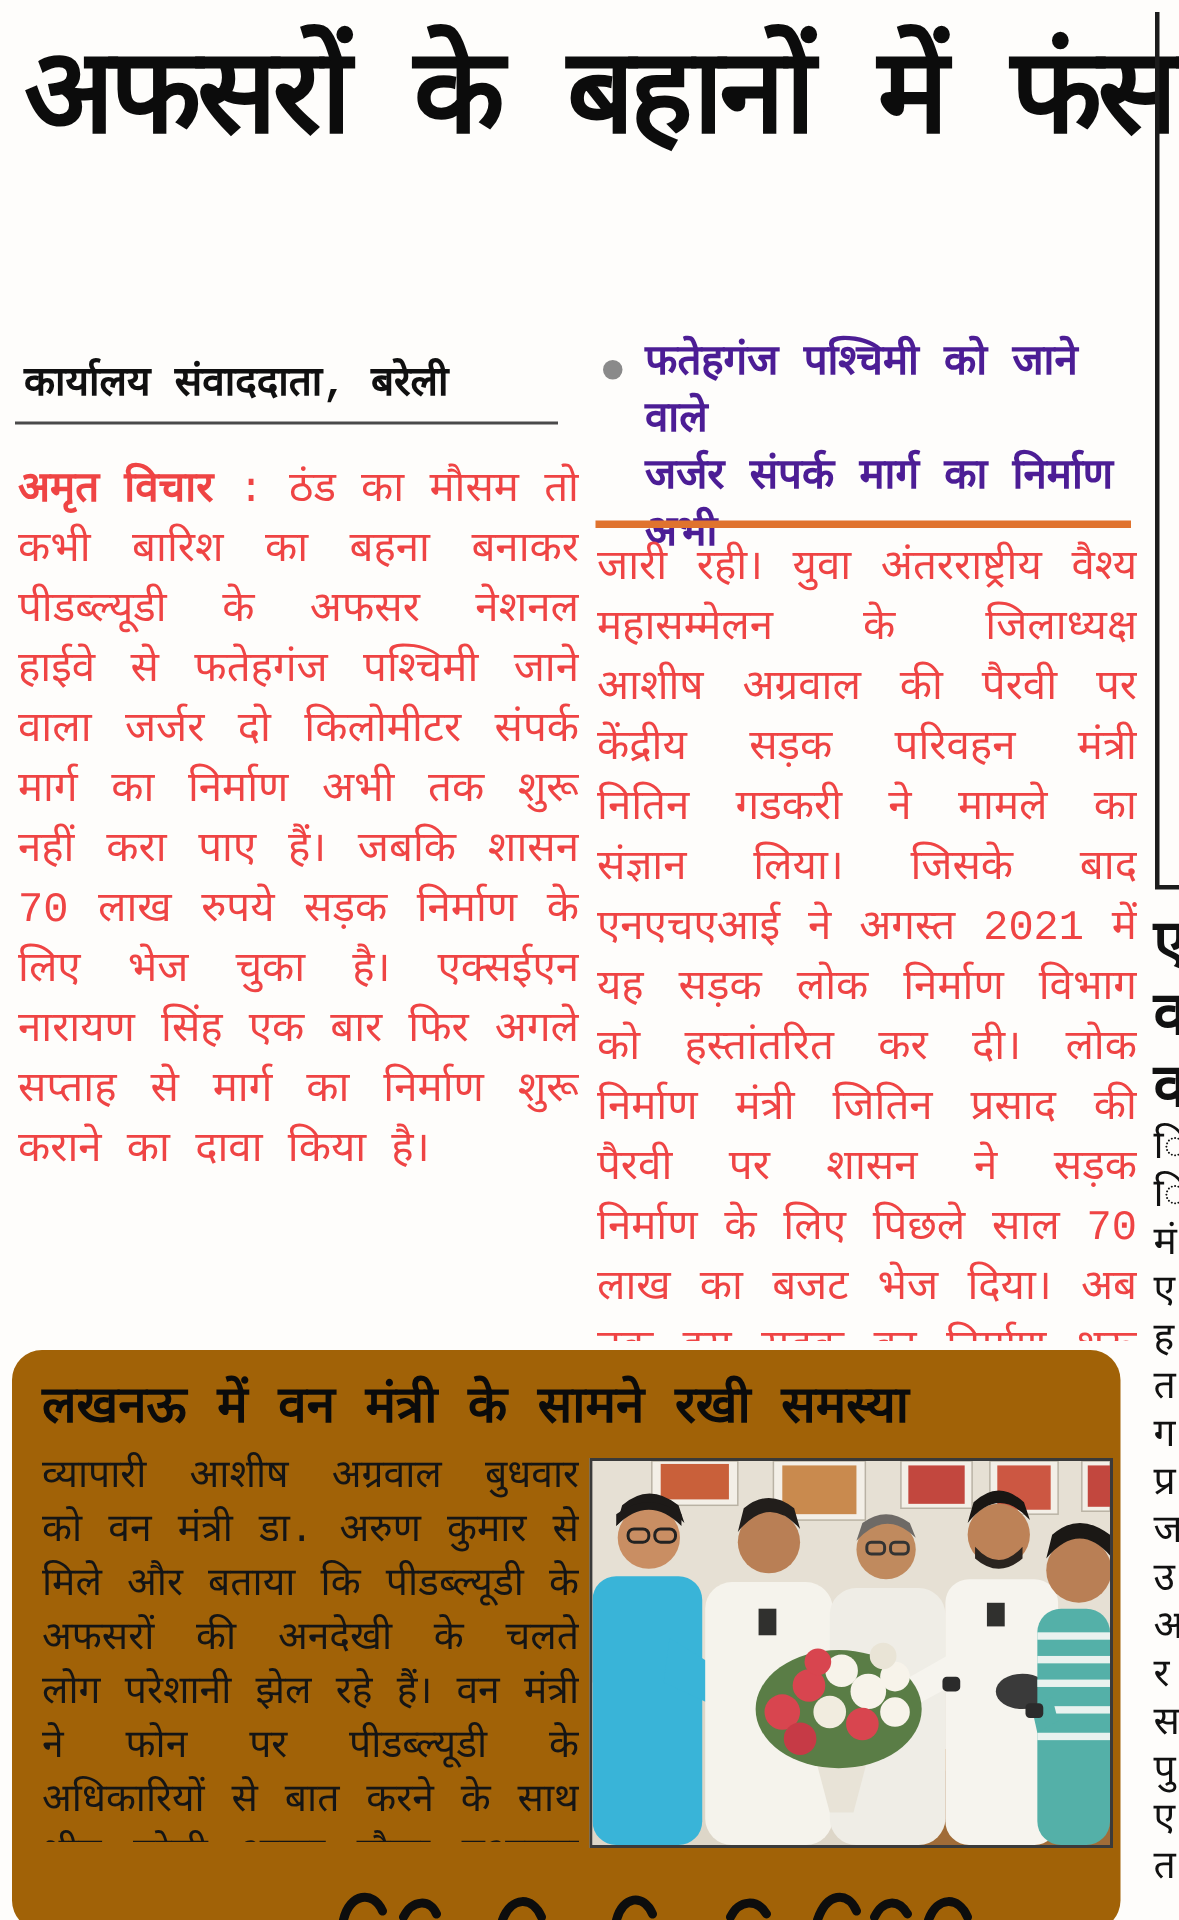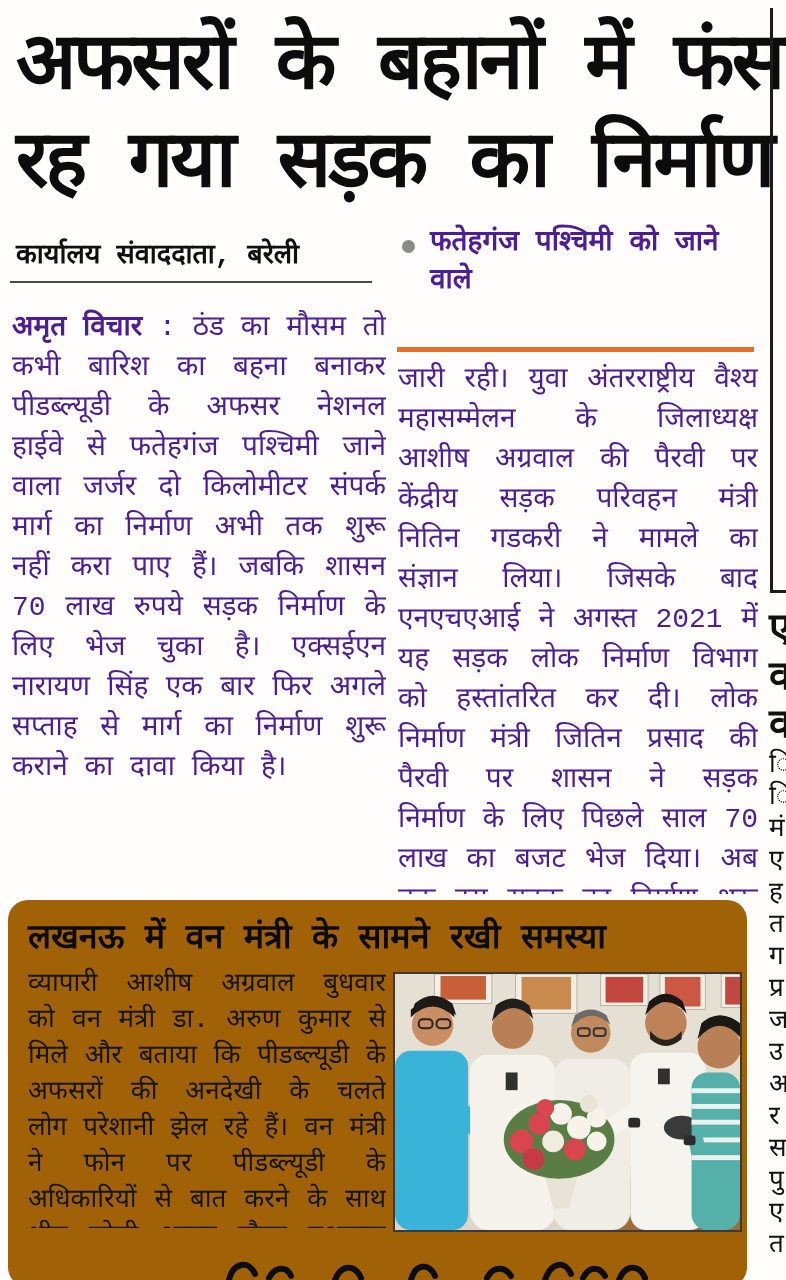--- a/index.html
+++ b/index.html
@@ -17,21 +17,21 @@
   .vrule{position:absolute;left:770px;top:8px;width:3px;height:584px;background:#1c1c1c;}
   .adj-box-bottom{position:absolute;left:770px;top:590px;width:16px;height:3px;background:#1c1c1c;}
   
   .byline{position:absolute;left:16px;top:234px;font-size:27px;font-weight:600;color:#101010;text-align:center;}
   .byline-rule{position:absolute;left:10px;top:281px;width:362px;height:2px;background:#4a4a4a;}
   
   .subhead{position:absolute;left:430px;top:224px;width:330px;font-size:28px;font-weight:700;line-height:38px;color:#4c1d95;}
   .bullet-dot{position:absolute;left:402px;top:240px;width:13px;height:13px;border-radius:50%;background:#8a8a8a;}
   .orange-rule{position:absolute;left:397px;top:347px;width:357px;height:5px;background:#e0732e;}
   
-  .col{position:absolute;font-size:28px;line-height:40px;text-align:justify;color:#4c1d95;}
+  .col{position:absolute;font-size:28px;line-height:40px;text-align:justify;color:#ef4444;}
   .col p{margin:0;}
   .col-left{left:12px;top:308px;width:374px;height:586px;overflow:hidden;}
   .col-left p.p2{text-indent:38px;}
   .col-right{left:398px;top:360px;width:360px;height:534px;overflow:hidden;}
   .lead-in{font-weight:800;}
   
   .bottom-box{
     position:absolute;left:8px;top:900px;width:739px;height:387px;
     background:#a16207;border-radius:20px;overflow:hidden;
   }
@@ -52,32 +52,32 @@
   
   .bottom-cutoff{position:absolute;left:215px;top:1258px;width:450px;height:22px;overflow:hidden;}
 </style>
 </head>
 <body>
 
 <div class="page">
 
   <div class="headline">
     <div>अफसरों के बहानों में फंसा</div>
-    <div>रह गया सड़क का निर्माण</div>
   </div>
 
   <div class="vrule"></div>
   <div class="adj-box-bottom"></div>
 
   <div class="byline">कार्यालय संवाददाता, बरेली</div>
   <div class="byline-rule"></div>
 
   <div class="bullet-dot"></div>
   <div class="subhead">
     <div>फतेहगंज पश्चिमी को जाने वाले</div>
+    <div>जर्जर संपर्क मार्ग का निर्माण अभी</div>
   </div>
   <div class="orange-rule"></div>
 
   <div class="col col-left">
     <p class="p1"><span class="lead-in">अमृत विचार</span><span> : </span><span>ठंड का मौसम तो कभी बारिश का बहना बनाकर पीडब्ल्यूडी के अफसर नेशनल हाईवे से फतेहगंज पश्चिमी जाने वाला जर्जर दो किलोमीटर संपर्क मार्ग का निर्माण अभी तक शुरू नहीं करा पाए हैं। जबकि शासन 70 लाख रुपये सड़क निर्माण के लिए भेज चुका है। एक्सईएन नारायण सिंह एक बार फिर अगले सप्ताह से मार्ग का निर्माण शुरू कराने का दावा किया है।</span></p>
   </div>
 
   <div class="col col-right">
     <p>जारी रही। युवा अंतरराष्ट्रीय वैश्य महासम्मेलन के जिलाध्यक्ष आशीष अग्रवाल की पैरवी पर केंद्रीय सड़क परिवहन मंत्री नितिन गडकरी ने मामले का संज्ञान लिया। जिसके बाद एनएचएआई ने अगस्त 2021 में यह सड़क लोक निर्माण विभाग को हस्तांतरित कर दी। लोक निर्माण मंत्री जितिन प्रसाद की पैरवी पर शासन ने सड़क निर्माण के लिए पिछले साल 70 लाख का बजट भेज दिया। अब तक इस सड़क का निर्माण शुरू नहीं कराया जा सका है।</p>
   </div>

